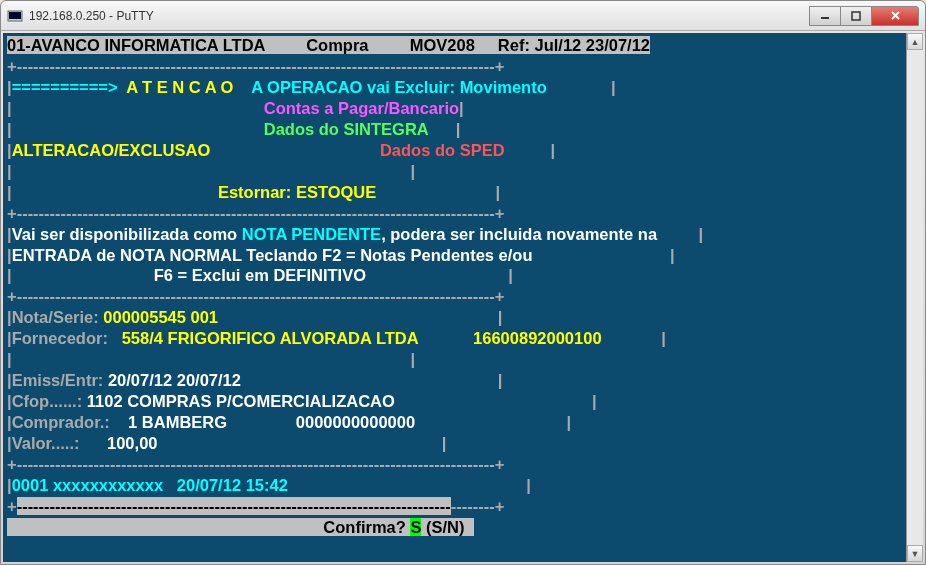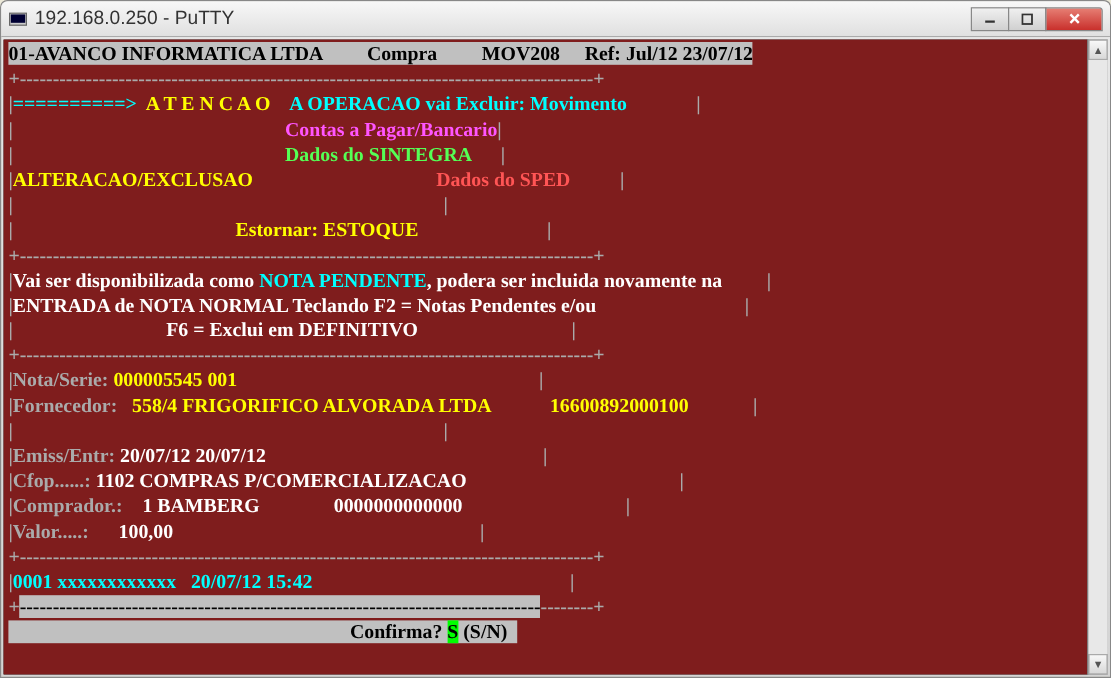--- a/index.html
+++ b/index.html
@@ -30,21 +30,21 @@
     }
     .titlebar-icon {
       width: 16px;
       height: 16px;
       margin-right: 6px;
       display: inline-flex;
       align-items: center;
       justify-content: center;
     }
     .titlebar-text {
-      font-size: 16px;
+      font-size: 12px;
       color: #333;
       flex: 1;
     }
     .window-controls {
       display: flex;
       gap: 0;
     }
     .win-btn {
       width: 32px;
       height: 20px;
@@ -64,22 +64,22 @@
       width: 48px;
     }
     .terminal-wrap {
       flex: 1;
       display: flex;
       background: #000;
       margin: 2px;
     }
     .terminal {
       flex: 1;
-      background: #7f1d1d;
-      font-family: Liberation Serif, serif;
+      background: #0c4a6e;
+      font-family: Liberation Sans, sans-serif;
       font-size: 16.5px;
       line-height: 1.27;
       color: #c0c0c0;
       padding: 2px 4px;
       white-space: pre;
       overflow: hidden;
       font-weight: bold;
     }
     .scrollbar {
       width: 17px;

